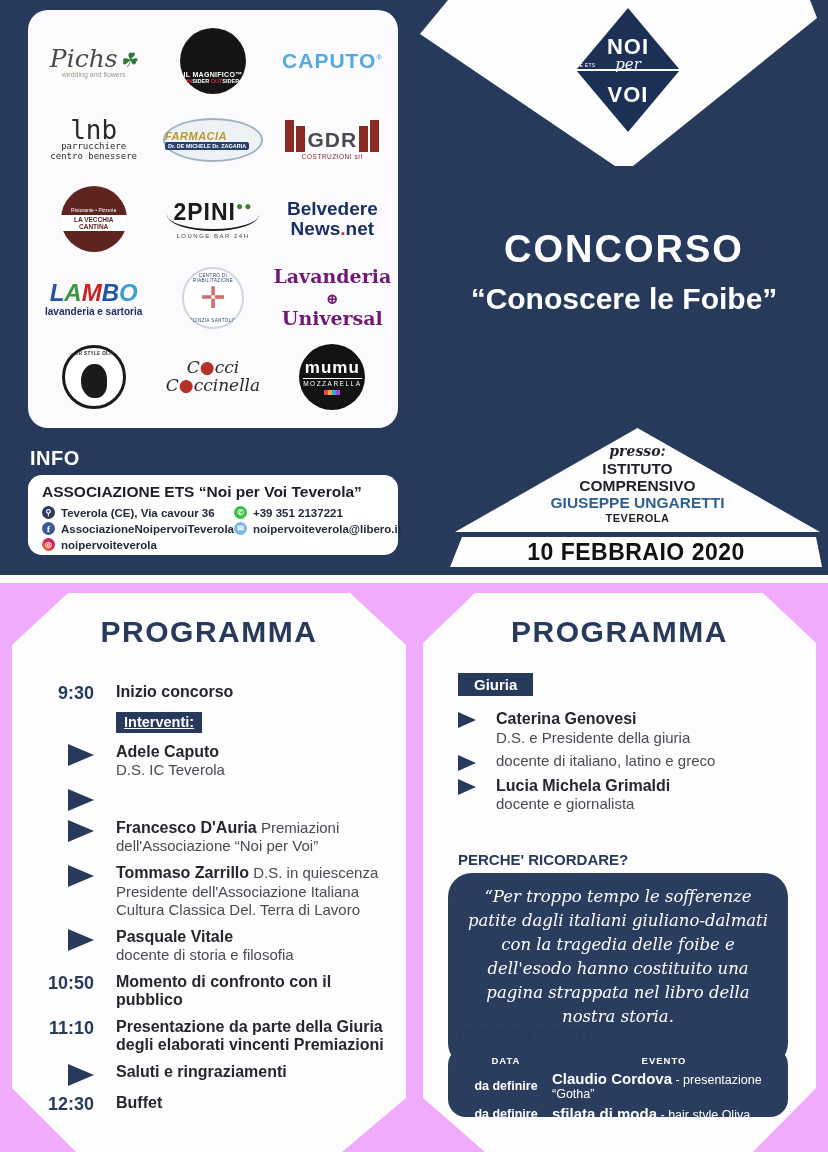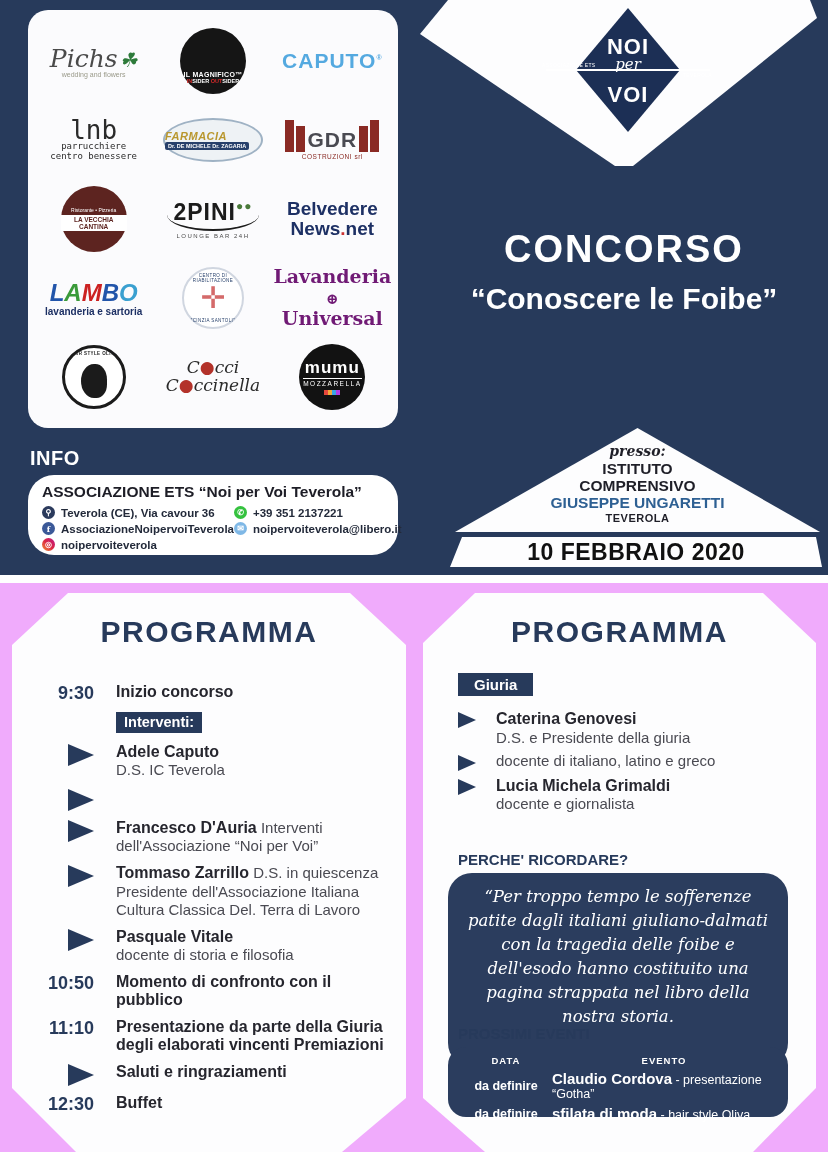--- a/index.html
+++ b/index.html
@@ -74,21 +74,21 @@
   .cocci .reddot { color:#b3322a; }
 
   .mumu-circle { width:66px; height:66px; border-radius:50%; background:#121212; color:#fff;
                  display:flex; flex-direction:column; align-items:center; justify-content:center; }
   .mumu-name { font-size:17px; font-weight:800; text-transform:lowercase; letter-spacing:1px; }
   .mumu-sub { font-size:6.5px; letter-spacing:1.5px; border-top:1px solid #fff; padding-top:1px; }
   .mumu-cow { width:16px; height:5px; margin-top:3px;
               background:linear-gradient(90deg,#e6483c 0 25%,#f2a93b 0 50%,#3ba5e6 0 75%,#b33be6 0 100%); }
 
   .info-title { position:absolute; left:30px; top:447px; color:#fff; font-size:20px; font-weight:800; letter-spacing:.5px; }
-  .info-card { position:absolute; left:28px; top:475px; width:370px; height:80px; background:#fff; border-radius:26px; padding:8px 14px 6px; }
+  .info-card { position:absolute; left:28px; top:475px; width:370px; height:80px; background:#fff; border-radius:14px; padding:8px 14px 6px; }
   .info-org { font-size:15.5px; font-weight:800; color:#1d1d26; margin-bottom:5px; }
   .contact-grid { display:grid; grid-template-columns:1.05fr 1fr; row-gap:3px; }
   .contact-row { display:flex; align-items:center; gap:6px; font-size:11.5px; font-weight:bold; color:#232a3a; }
   .cicon { width:13px; height:13px; min-width:13px; border-radius:50%; color:#fff; font-size:8px;
            display:flex; align-items:center; justify-content:center; }
   .cicon.location-icon { background:#2b3a5c; }
   .cicon.whatsapp-icon { background:#35c23f; }
   .cicon.facebook-icon { background:#3b5998; font-family:"DejaVu Serif",serif; font-weight:bold; }
   .cicon.email-icon { background:#7fb8e6; }
   .cicon.instagram-icon { background:linear-gradient(45deg,#f09433,#dc2743,#bc1888); }
@@ -139,21 +139,21 @@
 
   .schedule { position:absolute; left:20px; top:90px; width:364px; }
   .s-row { display:flex; margin-bottom:8px; }
   .s-left { width:84px; min-width:84px; display:flex; justify-content:flex-end; padding-right:22px; }
   .s-time { font-size:18px; font-weight:800; color:#273a5b; white-space:nowrap; }
   .s-arrow { width:0; height:0; border-top:11px solid transparent; border-bottom:11px solid transparent;
              border-left:26px solid #273a5b; margin-top:1px; }
   .s-body { flex:1; line-height:1.16; }
   .s-bold { font-size:16px; font-weight:700; color:#26262e; }
   .s-desc { font-size:15px; color:#4a4a52; }
-  .s-badge { display:inline-block; background:#273a5b; color:#fff; font-size:14.5px; font-weight:700; padding:2px 8px; }
+  .s-badge { display:inline-block; background:#273a5b; color:#fff; font-size:14.5px; font-weight:700; padding:2px 8px;text-decoration:underline; }
   .row-badge { margin-bottom:10px; }
 
   .giuria-badge { position:absolute; left:35px; top:80px; background:#273a5b; color:#fff;
                   font-size:15px; font-weight:700; padding:3px 16px; }
   .jury { position:absolute; left:35px; top:116px; width:330px; }
   .j-row { display:flex; margin-bottom:5px; }
   .j-arrow { width:0; height:0; border-top:8px solid transparent; border-bottom:8px solid transparent;
              border-left:18px solid #273a5b; margin-top:3px; margin-right:20px; }
   .j-body { line-height:1.22; }
   .j-name { font-size:16px; font-weight:700; color:#26262e; }
@@ -341,21 +341,21 @@
           </div>
           <div class="s-row">
             <div class="s-left">
               <span class="s-arrow"></span>
             </div>
           </div>
           <div class="s-row">
             <div class="s-left">
               <span class="s-arrow"></span>
             </div>
-            <div class="s-body"><span class="s-bold">Francesco D'Auria</span><span class="s-desc"> Interventi dell'Associazione “Noi per Voi”</span></div>
+            <div class="s-body"><span class="s-bold">Francesco D'Auria</span><span class="s-desc"> Premiazioni dell'Associazione “Noi per Voi”</span></div>
           </div>
           <div class="s-row">
             <div class="s-left">
               <span class="s-arrow"></span>
             </div>
             <div class="s-body"><span class="s-bold">Tommaso Zarrillo</span><span class="s-desc"> D.S. in quiescenza Presidente dell'Associazione Italiana Cultura Classica Del. Terra di Lavoro</span></div>
           </div>
           <div class="s-row">
             <div class="s-left">
               <span class="s-arrow"></span>

